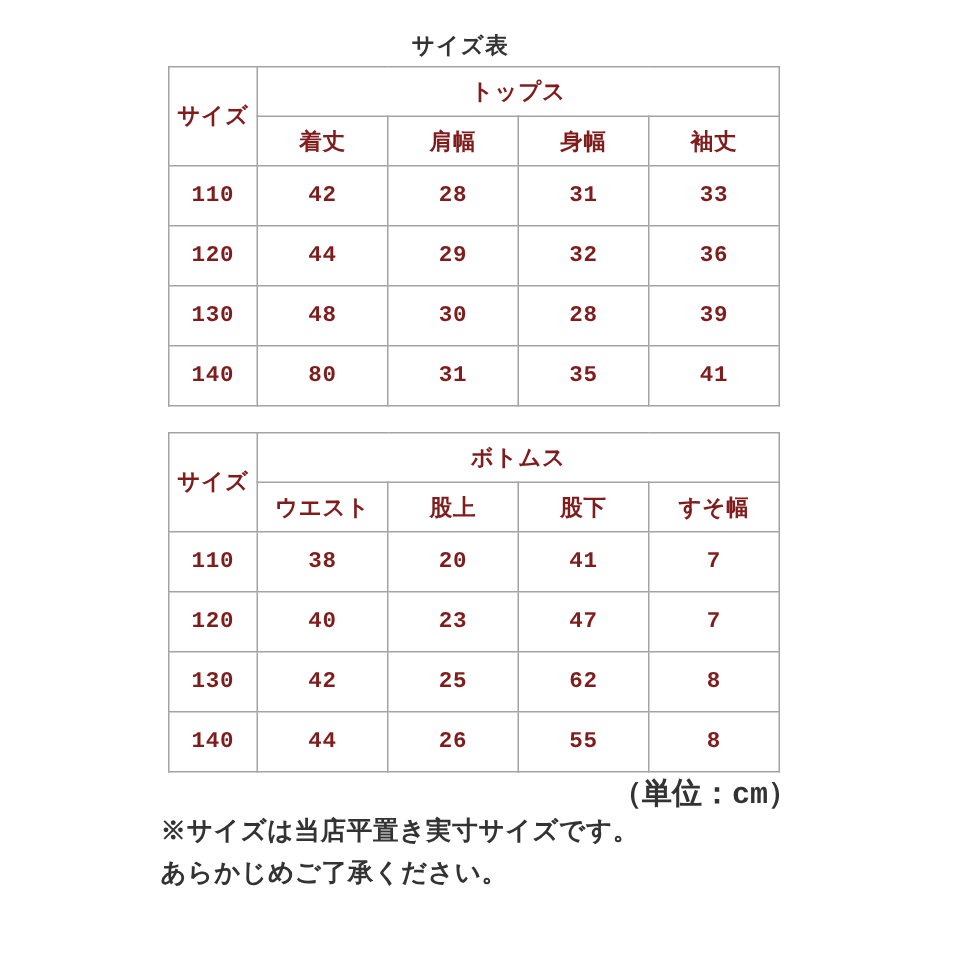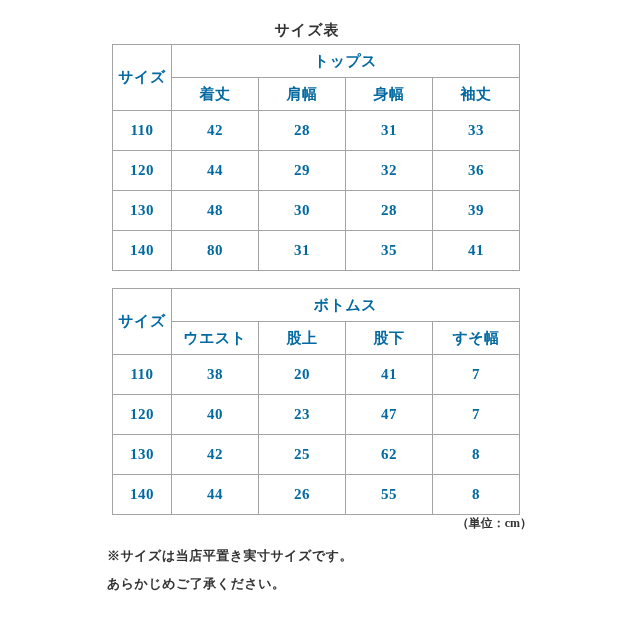--- a/index.html
+++ b/index.html
@@ -1,21 +1,21 @@
 <!DOCTYPE html>
 <html><head>
 <meta charset="utf-8">
 <style>
   html, body { margin: 0; padding: 0; }
   .canvas {
     position: relative;
     width: 532px;
     height: 640px;
     background: #ffffff;
-    font-family: Liberation Serif, serif;
+    font-family: Liberation Mono, monospace;
     color: #333333;
     font-weight: bold;
     overflow: hidden;
   }
   .chart-title {
     position: absolute;
     left: 112px;
     top: 21px;
     width: 390px;
     text-align: center;
@@ -30,40 +30,40 @@
     table-layout: fixed;
   }
   #table-tops { top: 44px; }
   #table-bottoms { top: 288px; }
   .size-table th, .size-table td {
     border: 1px solid #a3a3a3;
     text-align: center;
     vertical-align: middle;
     font-size: 15px;
     font-weight: bold;
-    color: #0369a1;
+    color: #7f1d1d;
     padding: 0;
     letter-spacing: 0.5px;
   }
   col.c-size { width: 59px; }
   tr.hrow { height: 33px; }
   tr.drow { height: 40px; }
   .unit-label {
     position: absolute;
     left: 112px;
     top: 515px;
     width: 420px;
     text-align: right;
-    font-size: 12px;
+    font-size: 20px;
   }
   .notes {
     position: absolute;
     left: 107px;
     top: 542px;
-    font-size: 13px;
+    font-size: 17px;
     line-height: 28px;
     letter-spacing: 0.5px;
   }
 </style>
 </head>
 <body>
 
 <div class="canvas">
 
   <div class="chart-title">サイズ表</div>

